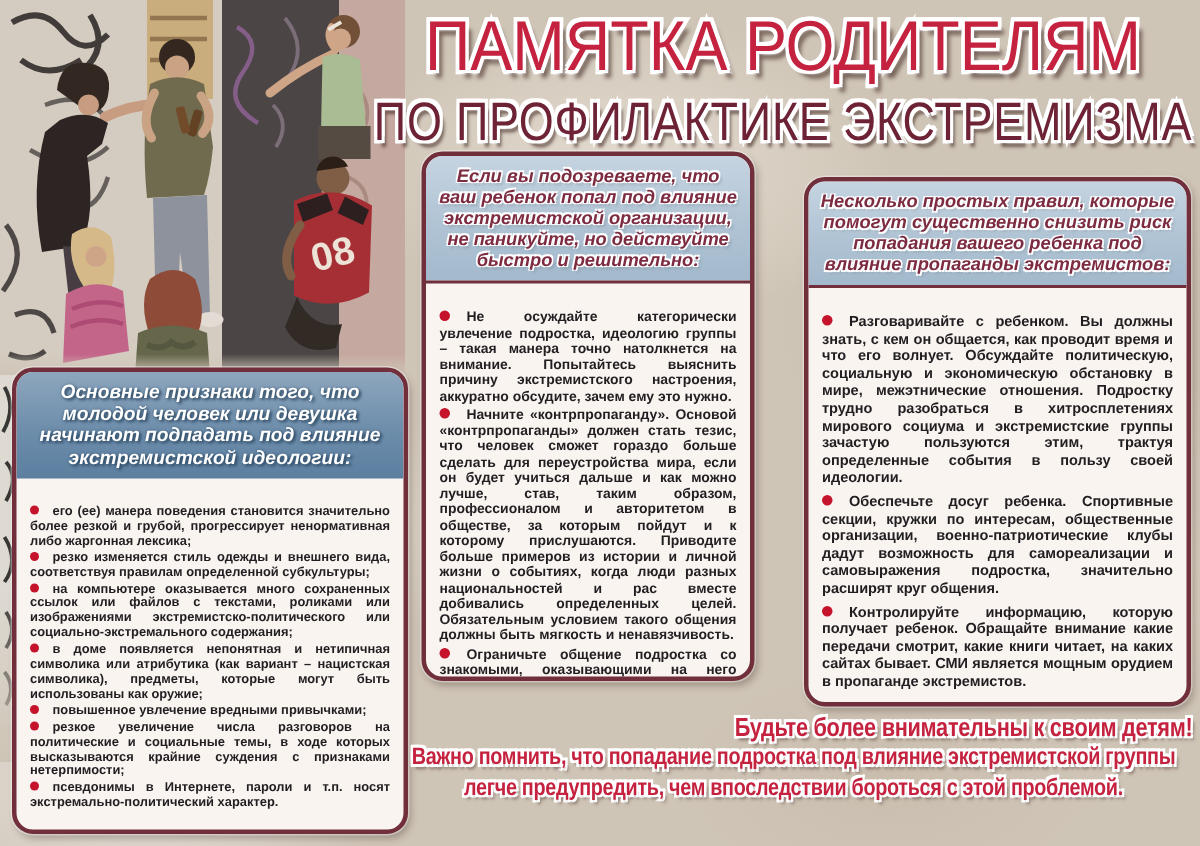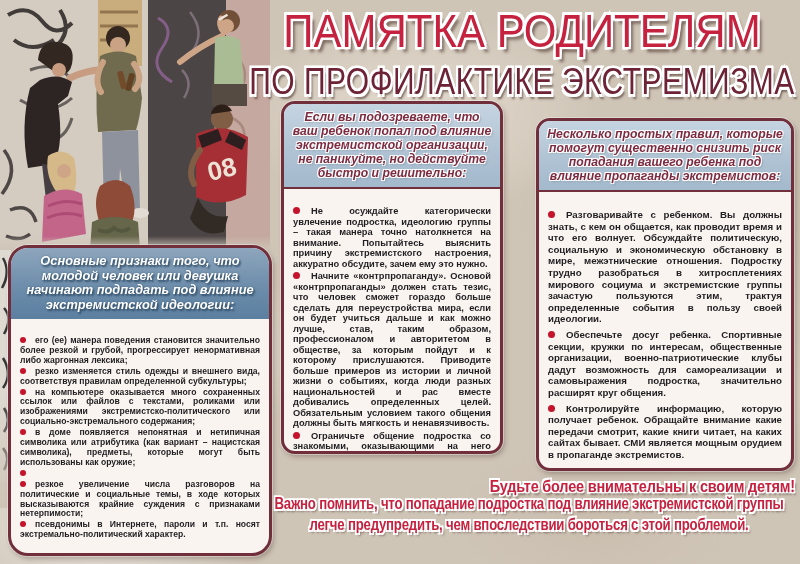--- a/index.html
+++ b/index.html
@@ -37,21 +37,21 @@
   }
 
   .box {
     position:absolute; background:#f9f4f0; border:3px solid #712f3c; border-radius:14px;
     overflow:hidden; z-index:2;
     box-shadow:0 0 0 1px rgba(255,255,255,.4), 2px 3px 5px rgba(60,40,30,.3);
   }
   .box-head {
     font-weight:bold; font-style:italic; text-align:center; padding:6px 8px 7px;
   }
-  .left-box { left:8px; top:245px; width:264px; height:311px;border-radius:20px; }
+  .left-box { left:8px; top:245px; width:264px; height:311px; }
   .left-box .box-head {
     background:linear-gradient(180deg,#8ea6bd 0%, #6d8dab 55%, #5c7fa0 100%);
     color:#fff; font-size:12.8px; line-height:14.5px;
     text-shadow:1.5px 1.5px 2px #2e4a63, 0 0 2px rgba(40,70,100,.6);
   }
   .mid-box { left:281px; top:101px; width:222px; height:353px; }
   .right-box { left:536px; top:118px; width:258px; height:353px; }
   .mid-box .box-head, .right-box .box-head {
     background:linear-gradient(180deg,#c6d4e1 0%, #aec2d3 60%, #a3b9cc 100%);
     color:#7c2b40; font-size:12.2px; line-height:14px;
@@ -182,21 +182,21 @@
     <div class="t2">ПО ПРОФИЛАКТИКЕ ЭКСТРЕМИЗМА</div>
   </div>
 
   <section class="box left-box">
     <header class="box-head">Основные признаки того, что молодой человек или девушка начинают подпадать под влияние экстремистской идеологии:</header>
     <div class="box-body">
       <p class="item"><span class="bullet"></span><span>его (ее) манера поведения становится значительно более резкой и грубой, прогрессирует ненормативная либо жаргонная лексика;</span></p>
       <p class="item"><span class="bullet"></span><span>резко изменяется стиль одежды и внешнего вида, соответствуя правилам определенной субкультуры;</span></p>
       <p class="item"><span class="bullet"></span><span>на компьютере оказывается много сохраненных ссылок или файлов с текстами, роликами или изображениями экстремистско-политического или социально-экстремального содержания;</span></p>
       <p class="item"><span class="bullet"></span><span>в доме появляется непонятная и нетипичная символика или атрибутика (как вариант – нацистская символика), предметы, которые могут быть использованы как оружие;</span></p>
-      <p class="item"><span class="bullet"></span></p>
+      <p class="item"><span class="bullet"></span><span>повышенное увлечение вредными привычками;</span></p>
       <p class="item"><span class="bullet"></span><span>резкое увеличение числа разговоров на политические и социальные темы, в ходе которых высказываются крайние суждения с признаками нетерпимости;</span></p>
       <p class="item"><span class="bullet"></span><span>псевдонимы в Интернете, пароли и т.п. носят экстремально-политический характер.</span></p>
     </div>
   </section>
 
   <section class="box mid-box">
     <header class="box-head">Если вы подозреваете, что ваш ребенок попал под влияние экстремистской организации, не паникуйте, но действуйте быстро и решительно:</header>
     <div class="box-body">
       <p class="item"><span class="bullet"></span><span>Не осуждайте категорически увлечение подростка, идеологию группы – такая манера точно натолкнется на внимание. Попытайтесь выяснить причину экстремистского настроения, аккуратно обсудите, зачем ему это нужно.</span></p>
       <p class="item"><span class="bullet"></span><span>Начните «контрпропаганду». Основой «контрпропаганды» должен стать тезис, что человек сможет гораздо больше сделать для переустройства мира, если он будет учиться дальше и как можно лучше, став, таким образом, профессионалом и авторитетом в обществе, за которым пойдут и к которому прислушаются. Приводите больше примеров из истории и личной жизни о событиях, когда люди разных национальностей и рас вместе добивались определенных целей. Обязательным условием такого общения должны быть мягкость и ненавязчивость.</span></p>

